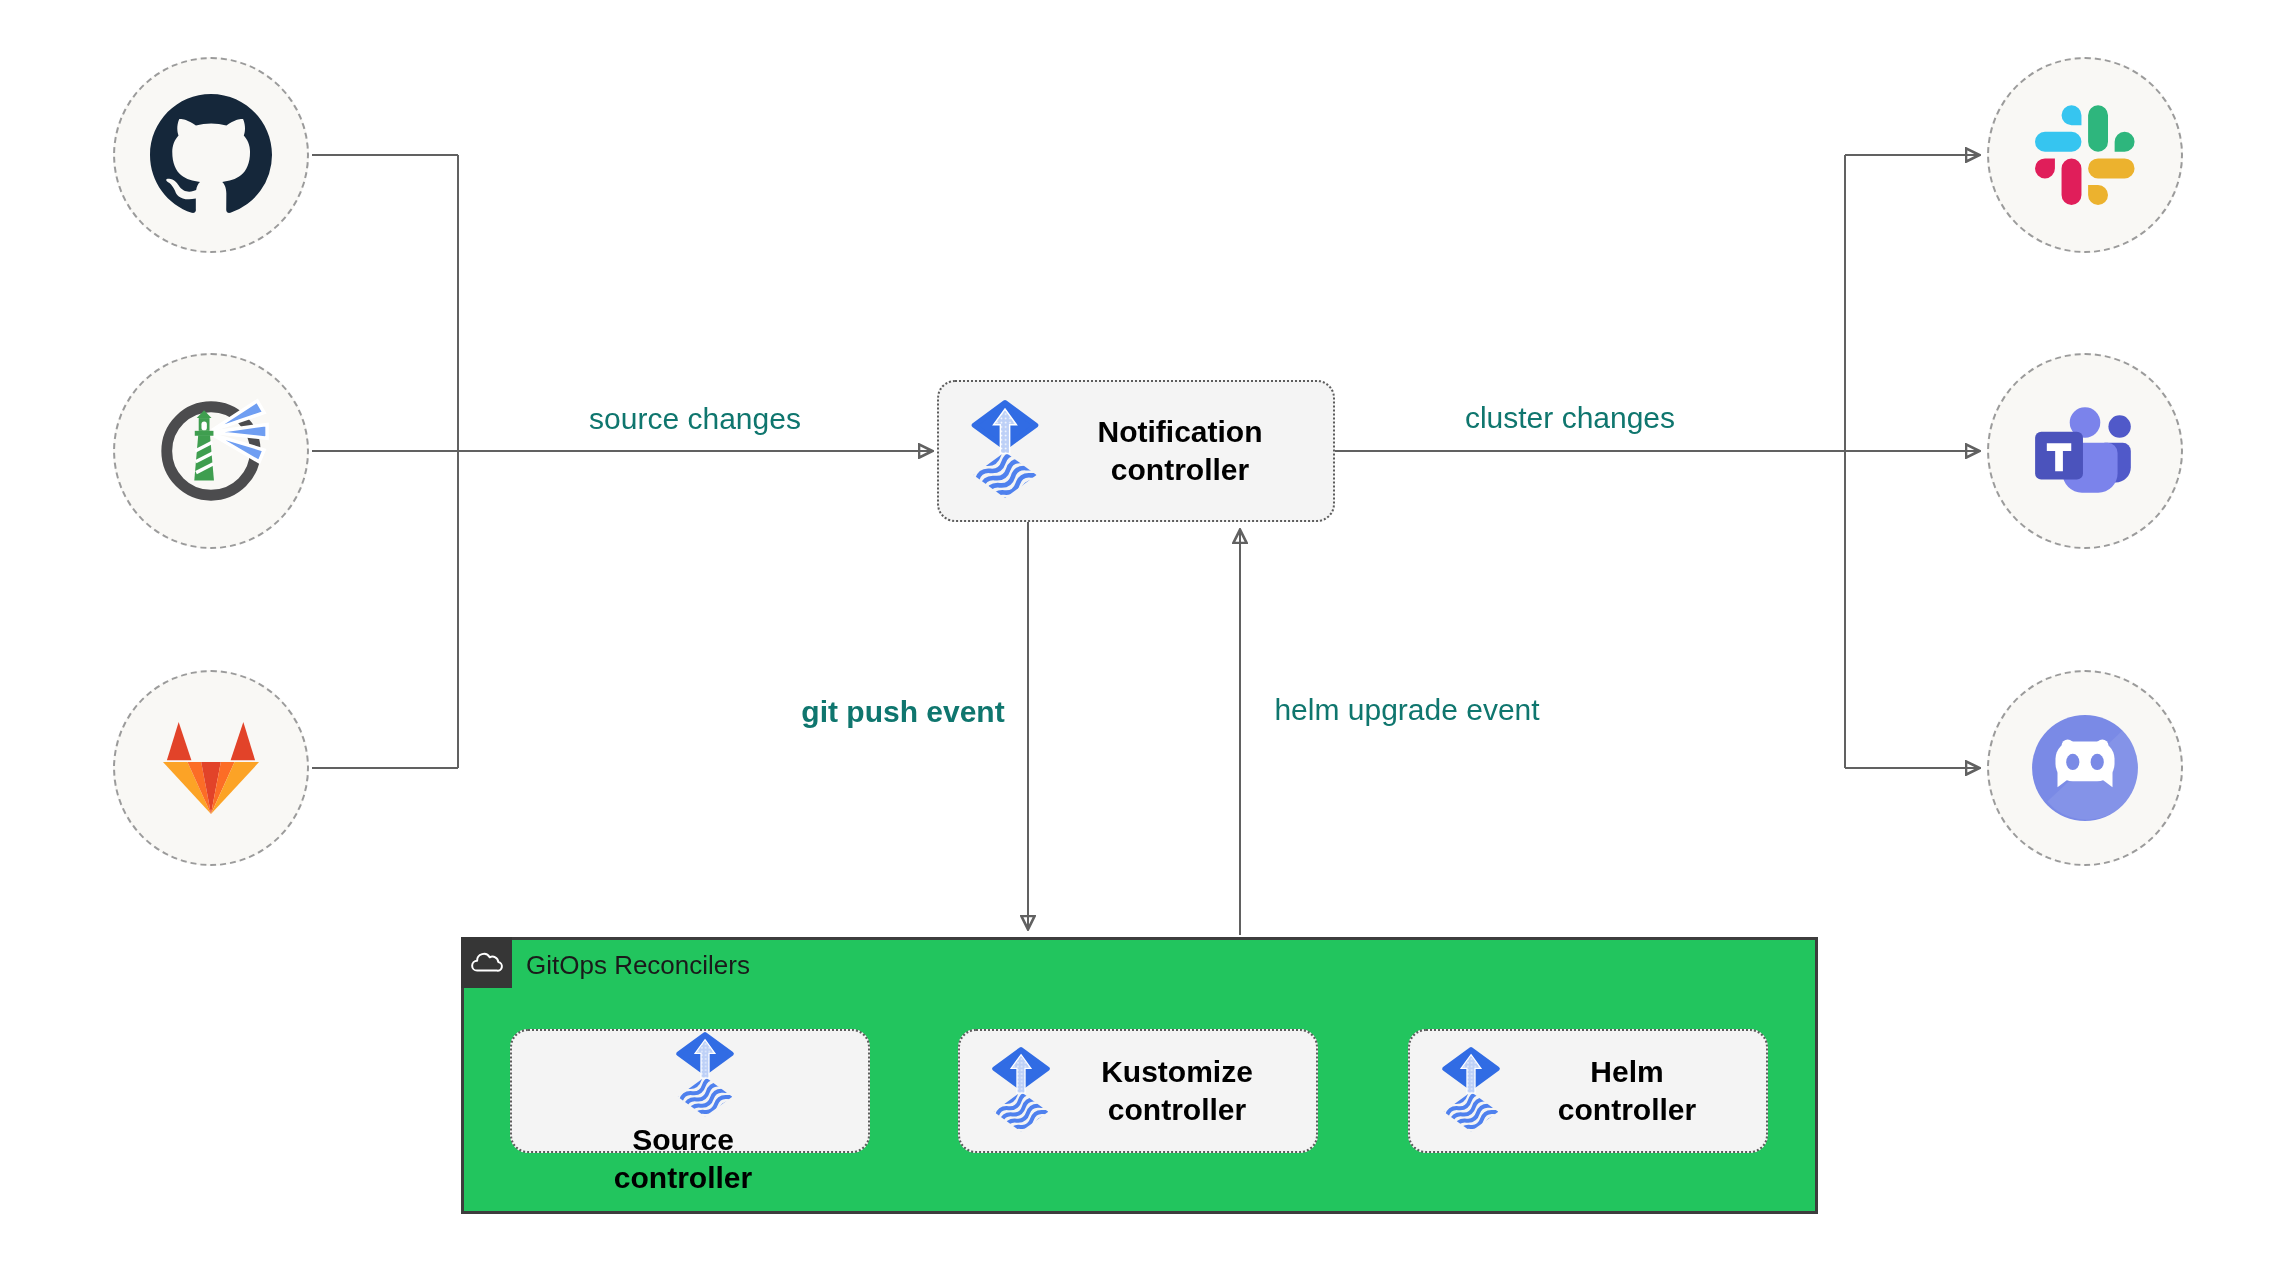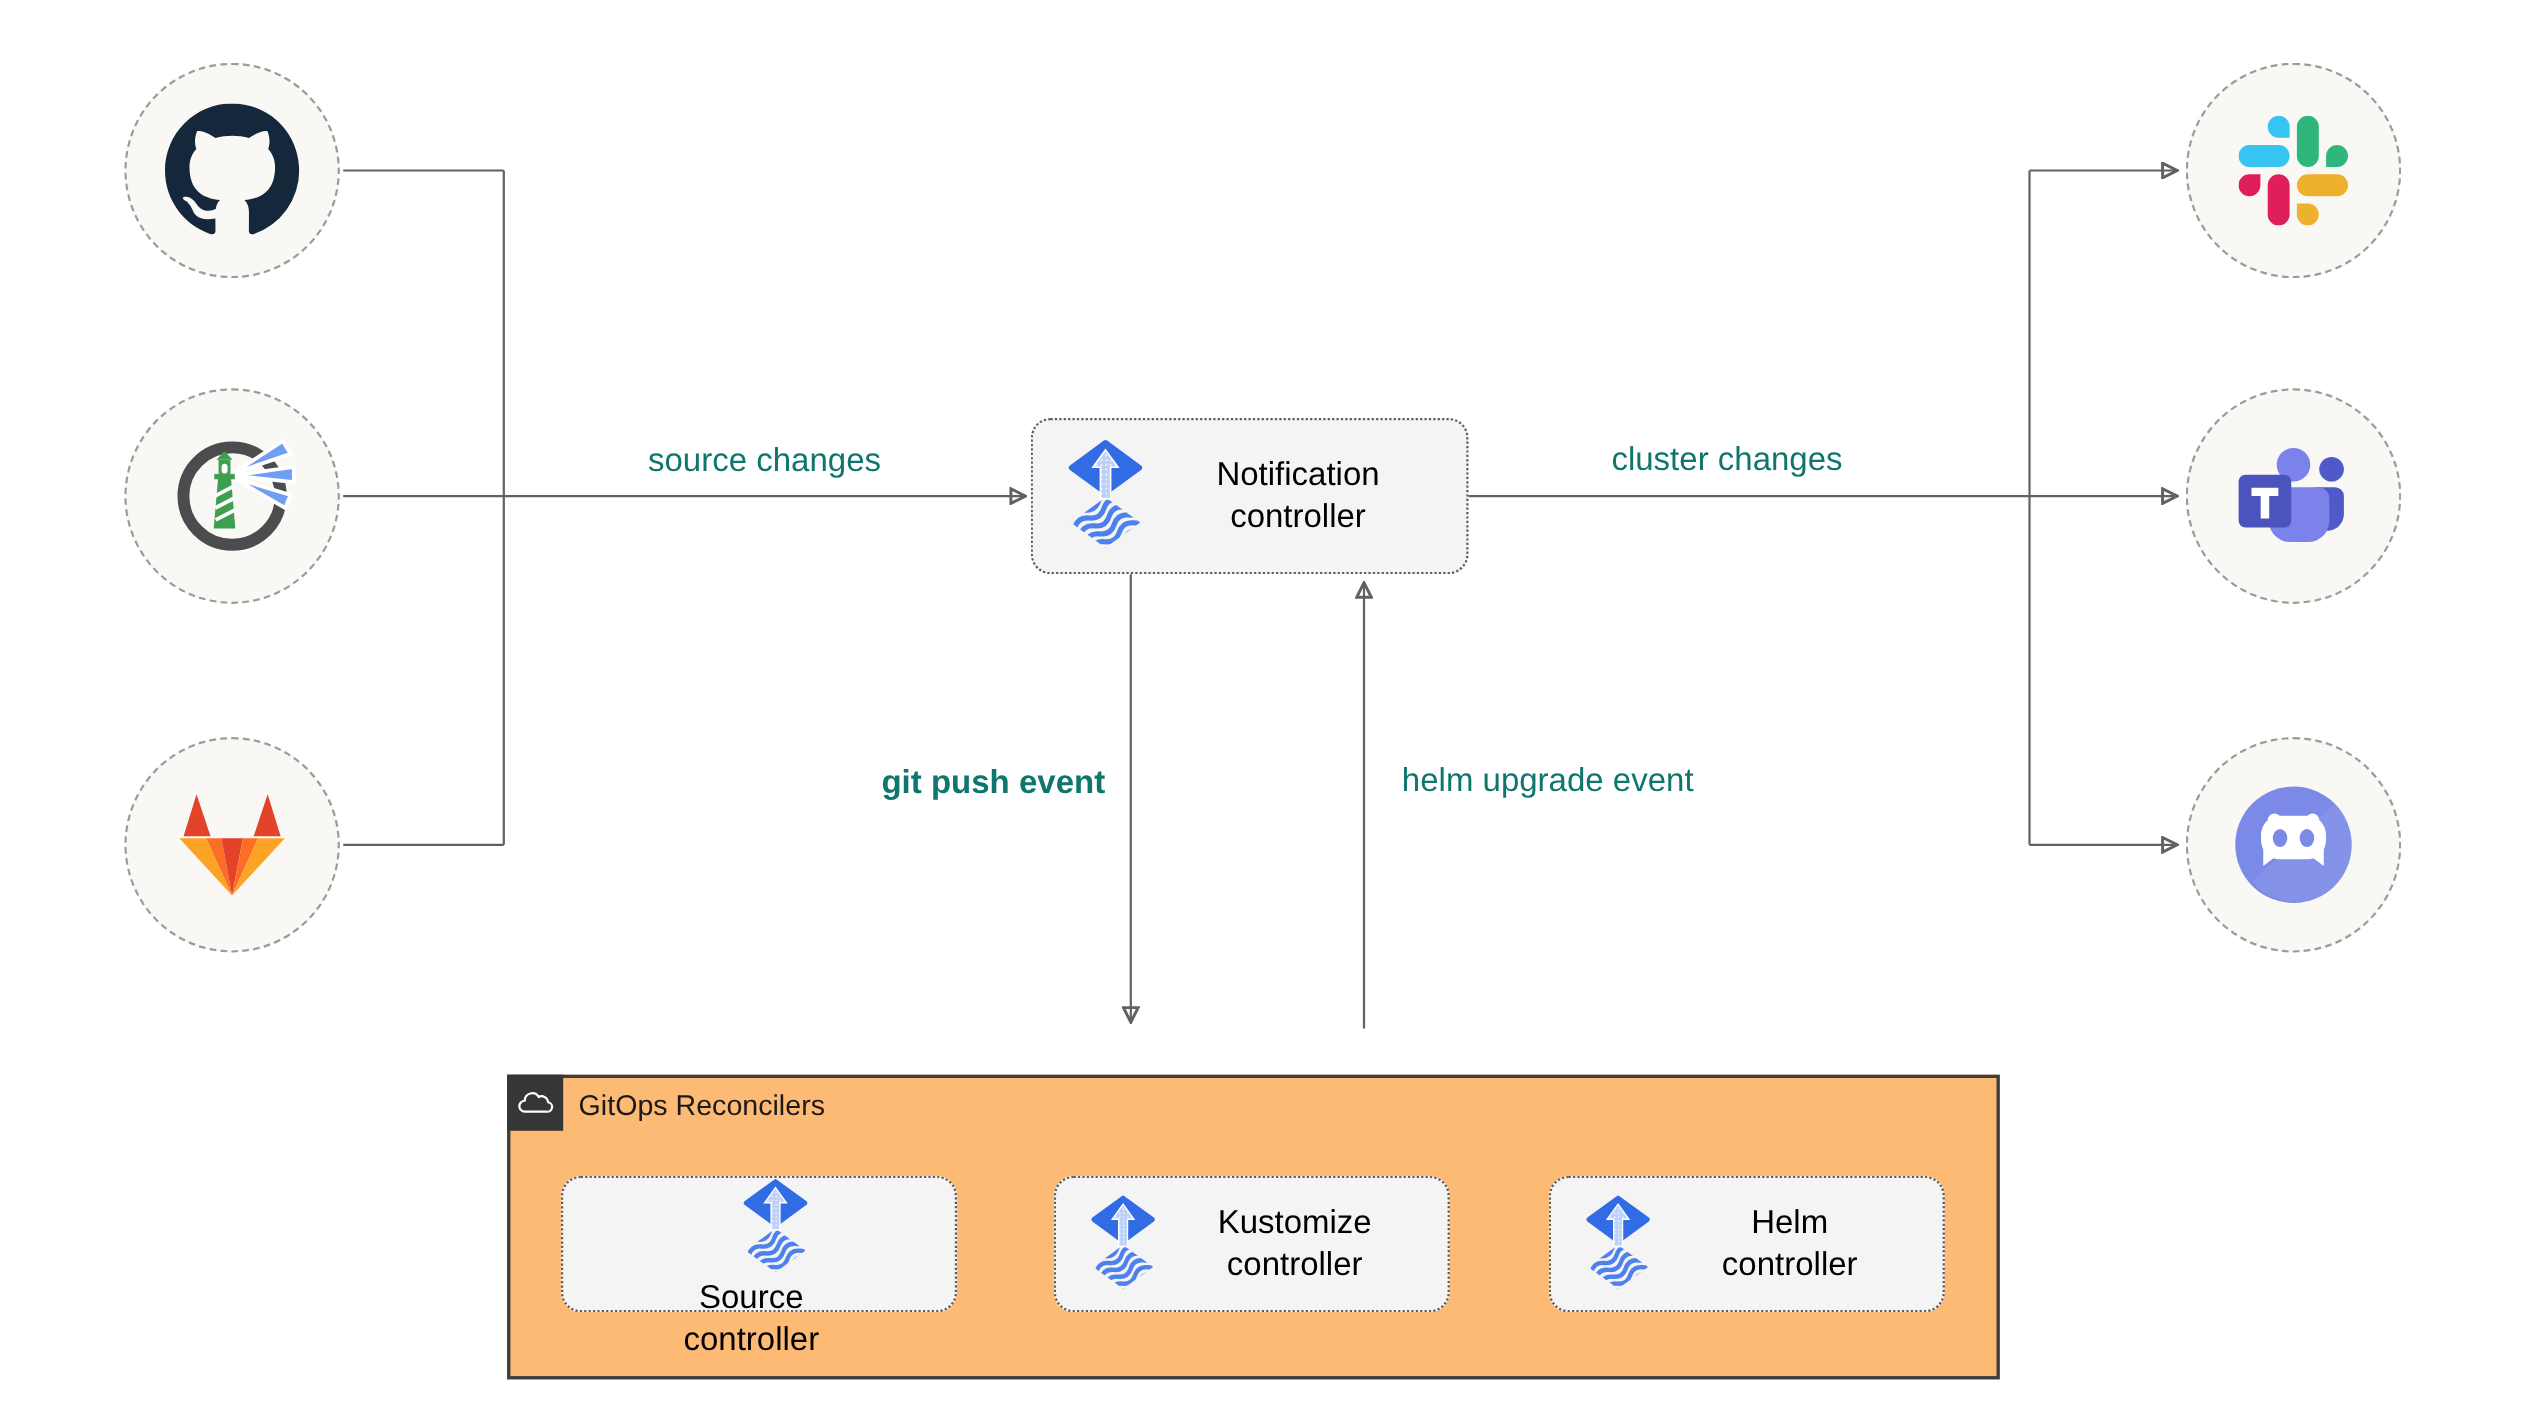--- a/index.html
+++ b/index.html
@@ -16,25 +16,25 @@
     border:2px dashed #9b9b9b;background:#f9f8f5;box-sizing:border-box;
     display:flex;align-items:center;justify-content:center;z-index:2;
   }
   
   .ctl-box{
     position:absolute;background:#f4f4f4;border:2px dotted #5c5c5c;border-radius:18px;
     box-sizing:border-box;display:flex;align-items:center;z-index:2;
   }
   .ctl-box .flux-logo{margin-left:30px;flex:0 0 auto;}
   .ctl-label{flex:1;text-align:center;font-size:30px;line-height:38px;color:#000;padding-right:14px;}
-  .ctl-label span{display:block;}
+  .ctl-label span{display:block;font-weight:bold;}
   
   #gitops-group{
     position:absolute;left:461px;top:937px;width:1357px;height:277px;
-    border:3px solid #3d3d3d;box-sizing:border-box;background:#fdba74;z-index:1;margin-top:40px;
+    border:3px solid #3d3d3d;box-sizing:border-box;background:#22c55e;z-index:1;
   }
   #gitops-badge{
     position:absolute;left:-3px;top:-3px;width:51px;height:51px;background:#363636;
     display:flex;align-items:center;justify-content:center;
   }
   #gitops-label{
     position:absolute;left:62px;top:0;height:50px;display:flex;align-items:center;
     font-size:26px;color:#1a1a1a;white-space:nowrap;
   }
   

